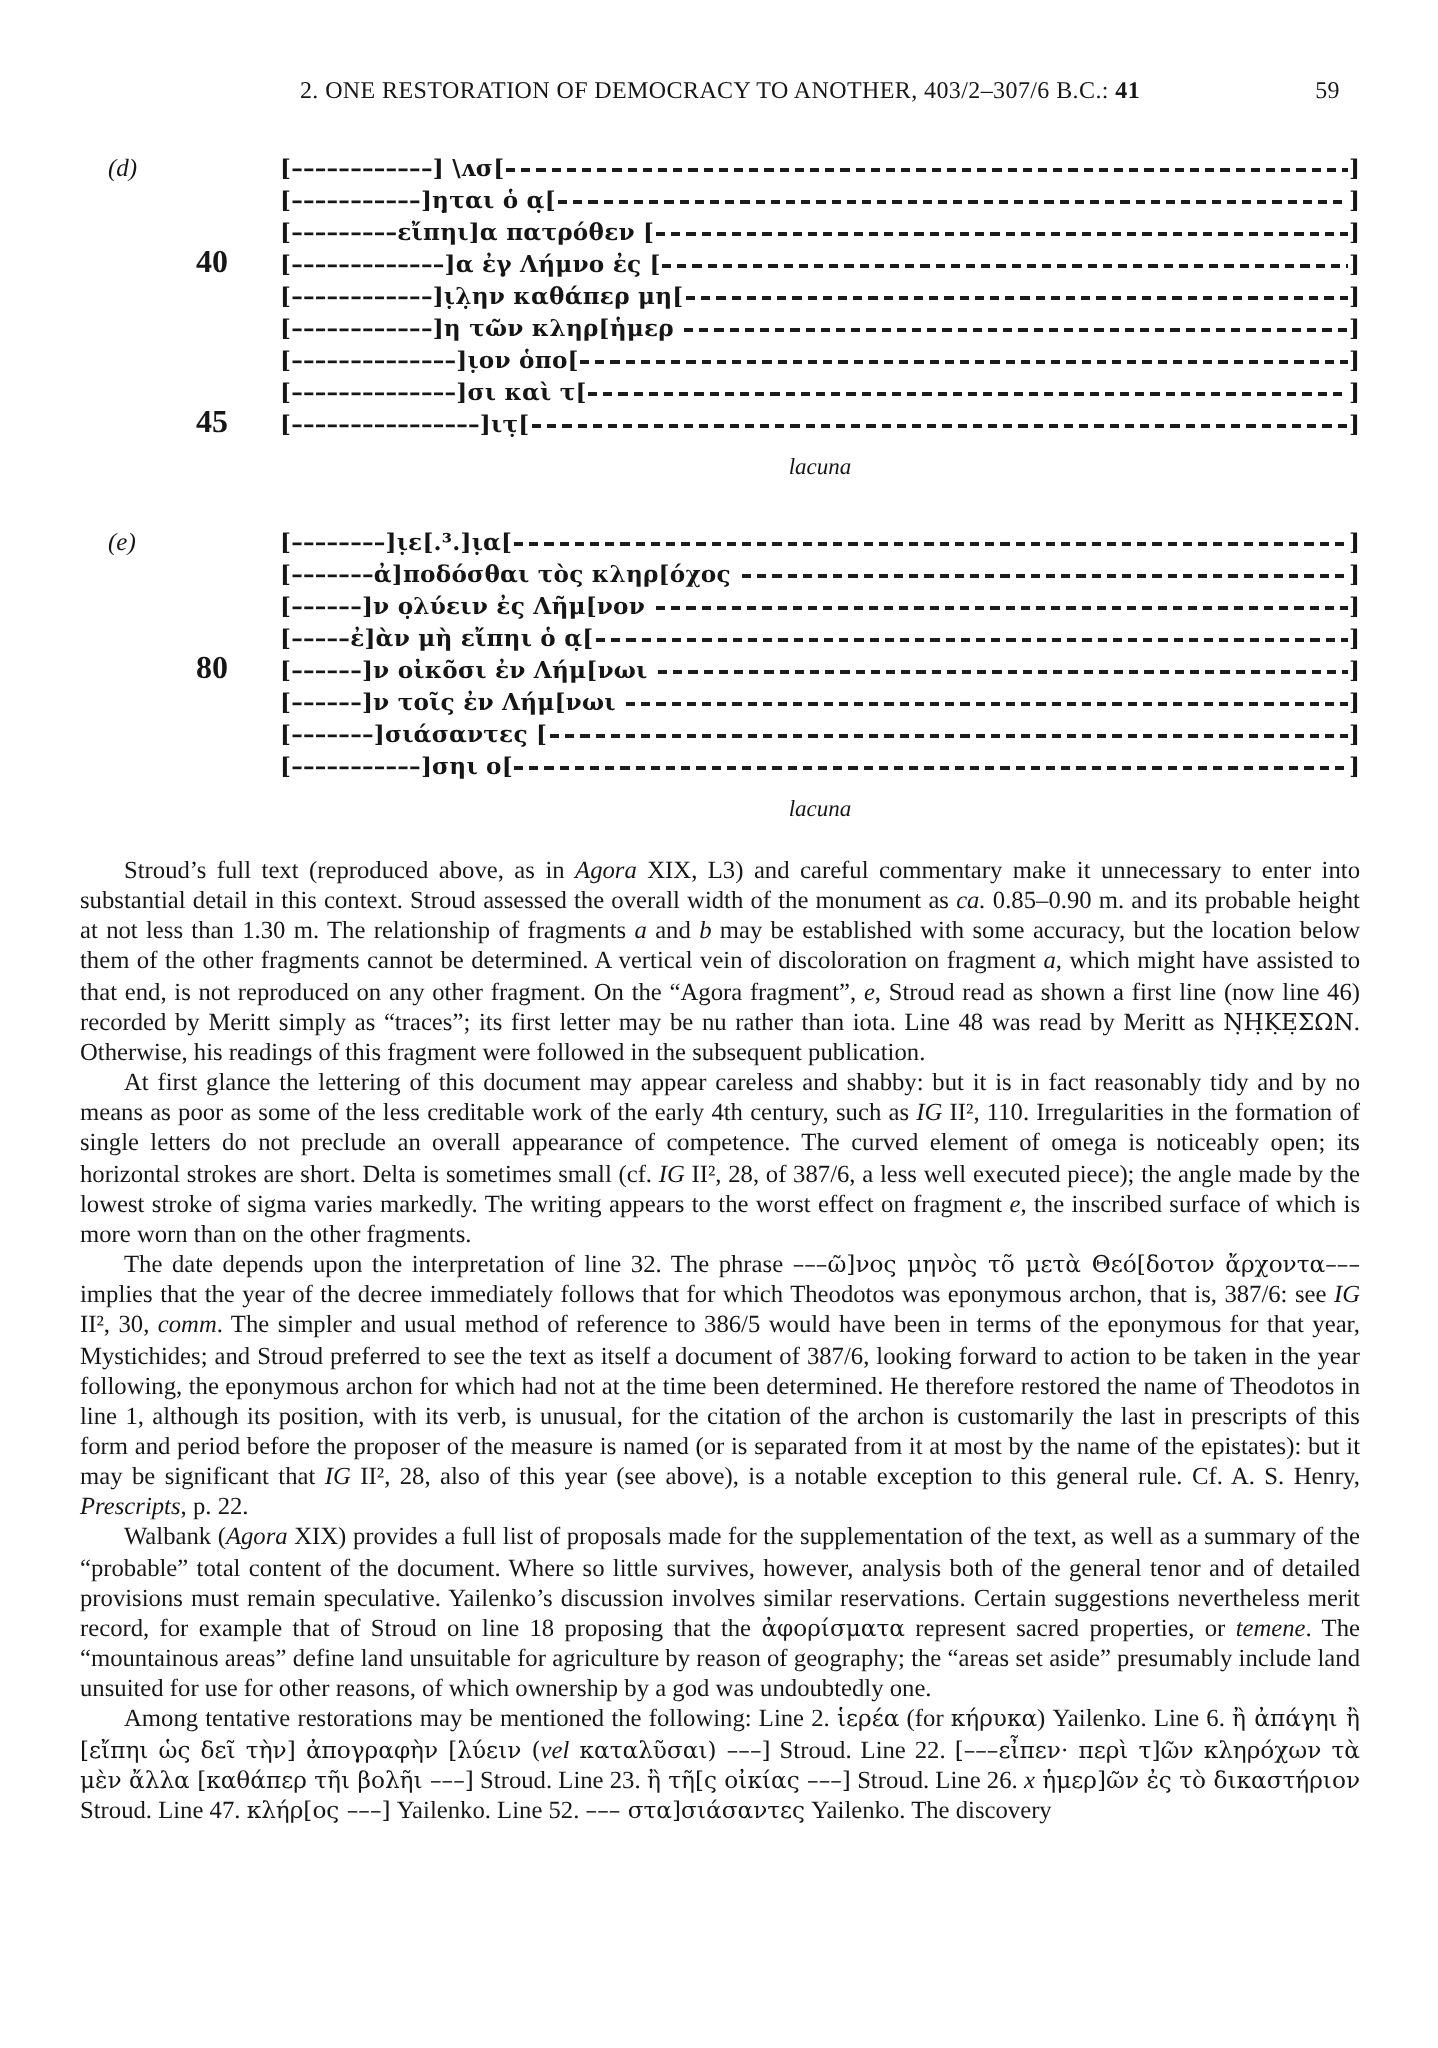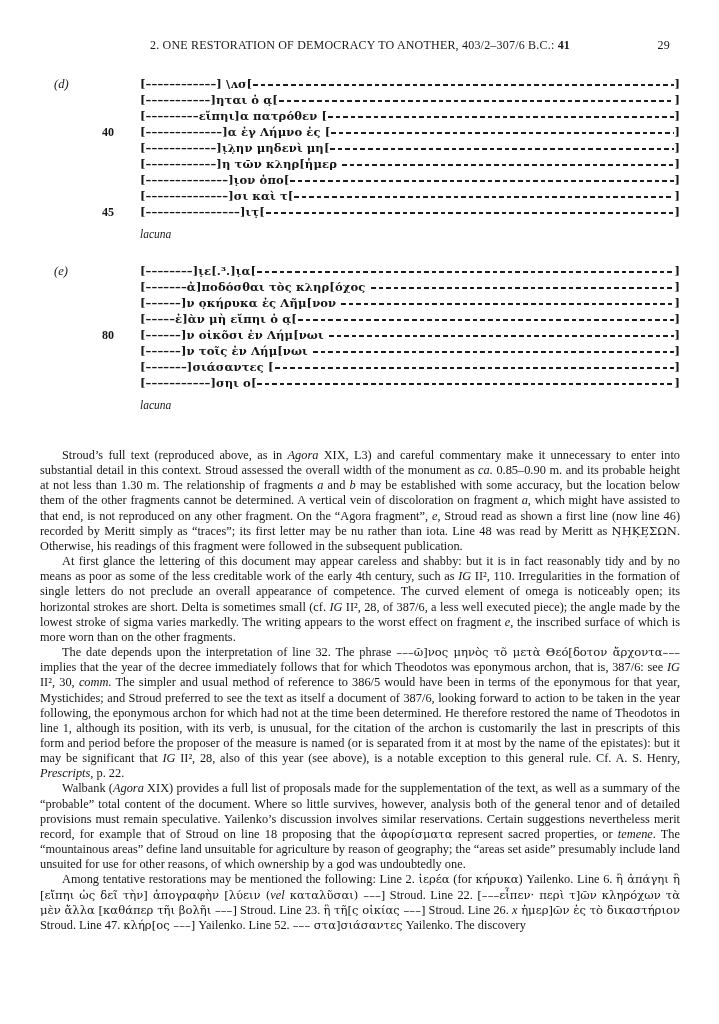--- a/index.html
+++ b/index.html
@@ -50,21 +50,21 @@
     height: 16px;
     font-size: 12.5px;
     line-height: 16px;
     font-weight: bold;
   }
   .epiline .lno {
     width: 74px;
     flex: none;
     text-align: right;
     padding-right: 26px;
-    font-size: 12px;
+    font-size: 16px;
     font-family: "Liberation Serif", "DejaVu Serif", serif;
   }
   .epiline .body {
     white-space: pre;
     font-family: "DejaVu Serif", "Liberation Serif", serif;
     font-size: 11.6px;
     letter-spacing: 0.1px;
   }
   .epiline .fill {
     flex: 1;
@@ -73,48 +73,48 @@
     margin: 2px 1px 0 1px;
     background: repeating-linear-gradient(90deg, #1c1c1c 0, #1c1c1c 4.6px, transparent 4.6px, transparent 7.6px);
   }
   .epiline .endbr {
     flex: none;
     font-family: "DejaVu Serif", "Liberation Serif", serif;
     font-size: 11.6px;
   }
   .lacuna {
     padding-left: 100px;
-    text-align: left;
+    text-align: center;
     font-style: italic;
     font-size: 11.5px;
     line-height: 14px;
     margin-top: 7px;
   }
   
   .bodytext {
-    margin-top: 36px;
+    margin-top: 16px;
     font-size: 12.35px;
     line-height: 15.15px;
     text-align: justify;
   }
   .bodytext p {
     margin: 0;
     text-indent: 22px;
   }
   .bodytext .it { font-style: italic; }
   .bodytext .greek { font-family: "DejaVu Serif", "Liberation Serif", serif; font-size: 11.6px; }
 </style>
 </head>
 <body>
 
 <div class="page">
 
   <div class="runhead">
     <span>2. ONE RESTORATION OF DEMOCRACY TO ANOTHER, 403/2–307/6 B.C.: </span><span class="num">41</span>
-    <span class="folio">29</span>
+    <span class="folio">59</span>
   </div>
 
   <div id="fragments">
       <div class="fragment">
         <span class="frag-label">(d)</span>
         <div class="epiline">
           <span class="lno"></span>
           <span class="body">[––––––––––––] \ʌσ[</span>
           <span class="fill"></span>
           <span class="endbr">]</span>
@@ -132,21 +132,21 @@
           <span class="endbr">]</span>
         </div>
         <div class="epiline">
           <span class="lno">40</span>
           <span class="body">[–––––––––––––]α ἐγ Λήμνο ἐς [</span>
           <span class="fill"></span>
           <span class="endbr">]</span>
         </div>
         <div class="epiline">
           <span class="lno"></span>
-          <span class="body">[––––––––––––]ι̣λ̣ην μηδενὶ μη[</span>
+          <span class="body">[––––––––––––]ι̣λ̣ην καθάπερ μη[</span>
           <span class="fill"></span>
           <span class="endbr">]</span>
         </div>
         <div class="epiline">
           <span class="lno"></span>
           <span class="body">[––––––––––––]η τῶν κληρ[ἡμερ </span>
           <span class="fill"></span>
           <span class="endbr">]</span>
         </div>
         <div class="epiline">
@@ -178,21 +178,21 @@
           <span class="endbr">]</span>
         </div>
         <div class="epiline">
           <span class="lno"></span>
           <span class="body">[–––––––ἀ]ποδόσθαι τὸς κληρ[όχος </span>
           <span class="fill"></span>
           <span class="endbr">]</span>
         </div>
         <div class="epiline">
           <span class="lno"></span>
-          <span class="body">[––––––]ν ο̣κήρυκα ἐς Λῆμ[νον </span>
+          <span class="body">[––––––]ν ο̣λύειν ἐς Λῆμ[νον </span>
           <span class="fill"></span>
           <span class="endbr">]</span>
         </div>
         <div class="epiline">
           <span class="lno"></span>
           <span class="body">[–––––ἐ]ὰν μὴ εἴπηι ὁ α̣[</span>
           <span class="fill"></span>
           <span class="endbr">]</span>
         </div>
         <div class="epiline">

